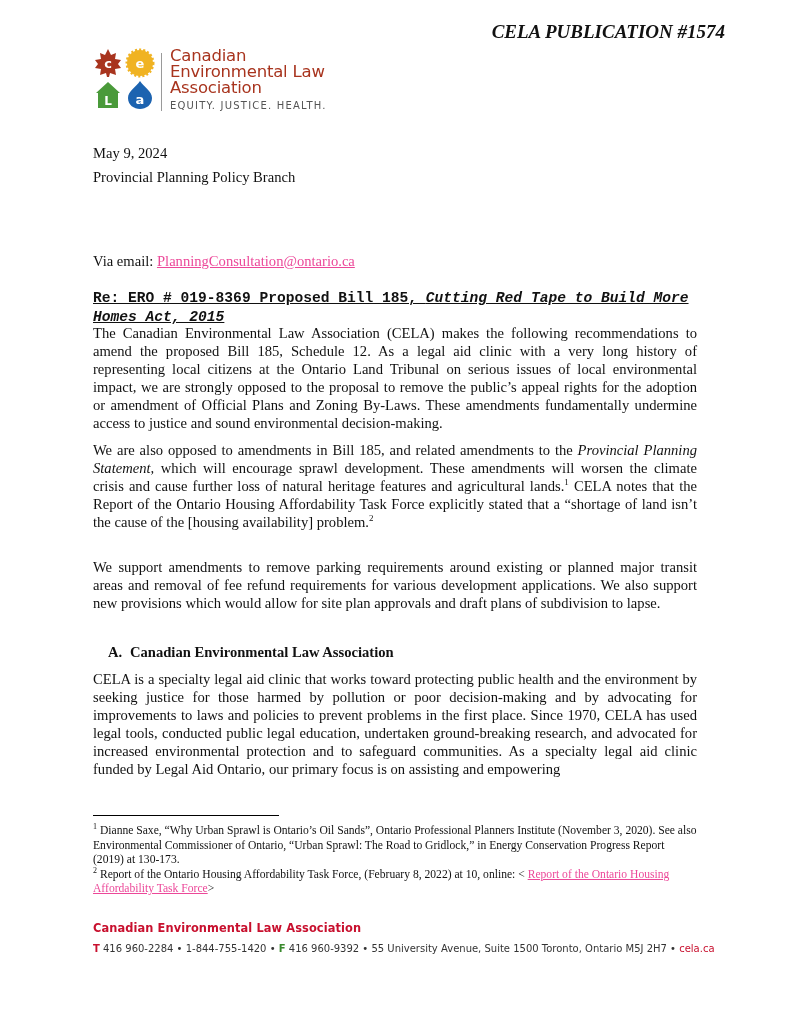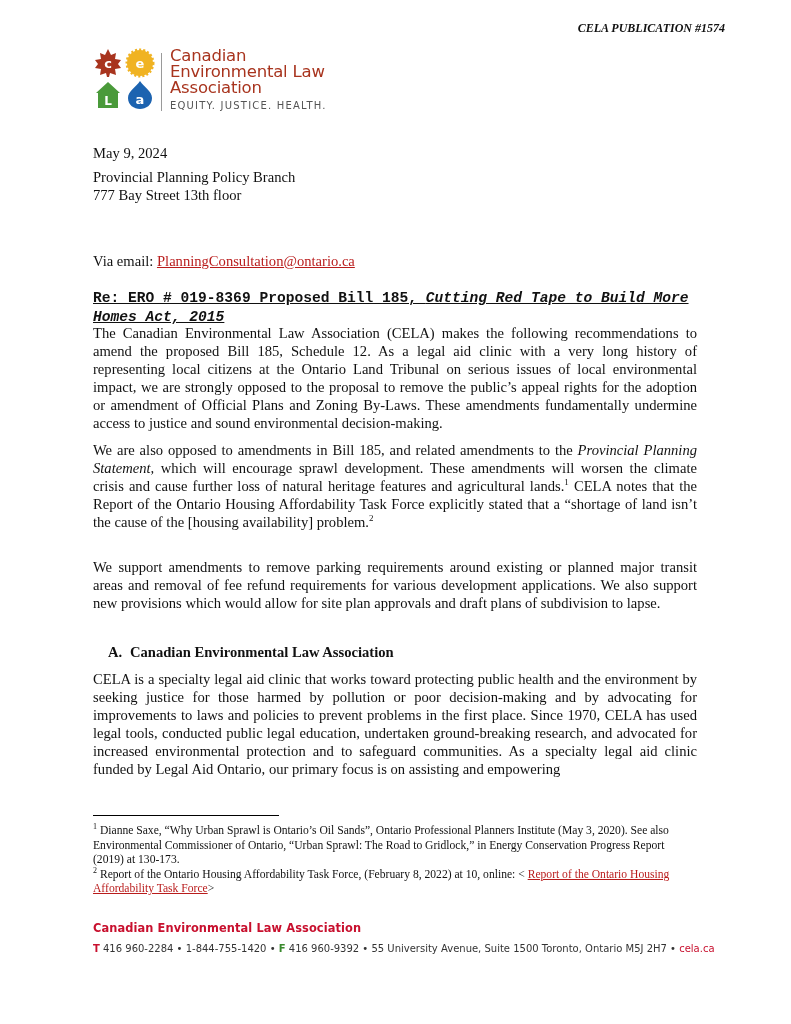--- a/index.html
+++ b/index.html
@@ -3,32 +3,32 @@
   <meta charset="utf-8">
   <style>
     html, body { margin: 0; padding: 0; background: #ffffff; }
     body {
       width: 791px; height: 1024px; position: relative; overflow: hidden;
       font-family: "Liberation Serif", "DejaVu Serif", serif;
       color: #111;
     }
     .pub-number {
       position: absolute; right: 66px; top: 21px;
-      font-weight: bold; font-style: italic; font-size: 12px;
+      font-weight: bold; font-style: italic; font-size: 19px;
     }
     .logo { position: absolute; left: 94px; top: 48px; height: 66px; width: 260px; }
     .logo-icons { position: absolute; left: 0; top: 0; width: 62px; height: 62px; }
     .logo-divider { position: absolute; left: 67px; top: 5px; width: 1px; height: 58px; background: #9a9a9a; }
     .logo-text { position: absolute; left: 76px; top: 0; font-family: "DejaVu Sans", sans-serif; color: #a8341e; }
     .logo-line { font-size: 16.5px; line-height: 16px; letter-spacing: -0.2px; }
     .logo-tag { font-size: 10px; color: #555; letter-spacing: 1.2px; margin-top: 4px; font-family: "DejaVu Sans", sans-serif; }
 
     .content { position: absolute; left: 93px; width: 604px; font-size: 14.6px; line-height: 18px; }
     .p { text-align: justify; margin: 0; }
-    .link { color: #b91c1c; text-decoration: underline; }
+    .link { color: #ec4899; text-decoration: underline; }
     .re-line { font-weight: bold; text-decoration: underline; font-family: Liberation Mono, monospace; }
     .re-line i { font-style: italic; }
     sup { font-size: 9px; line-height: 0; vertical-align: super; }
     .heading { font-weight: bold; padding-left: 15px; }
     .heading .letter { display: inline-block; width: 22px; }
 
     .fn-rule { position: absolute; left: 93px; top: 815px; width: 186px; height: 1px; background: #000; }
     .footnotes { position: absolute; left: 93px; top: 824px; width: 604px; font-size: 11.6px; line-height: 14.5px; }
     .footnotes sup { font-size: 8px; }
 
@@ -70,21 +70,20 @@
     <div class="logo-line">Environmental Law</div>
     <div class="logo-line">Association</div>
     <div class="logo-tag">EQUITY. JUSTICE. HEALTH.</div>
   </div>
 </div>
 
 <div class="content" style="top:144px;">May 9, 2024</div>
 
 <div class="content" style="top:168px;">
   <div>Provincial Planning Policy Branch</div>
-  <div>777 Bay Street 13th floor</div>
 </div>
 
 <div class="content" style="top:252px;">
   <span>Via email: </span><a class="link">PlanningConsultation@ontario.ca</a>
 </div>
 
 <div class="content" style="top:288px;">
   <span class="re-line">Re: ERO # 019-8369 Proposed Bill 185, </span><span class="re-line"><i>Cutting Red Tape to Build More Homes Act, 2015</i></span>
 </div>
 
@@ -99,21 +98,21 @@
 <div class="content heading" style="top:643px;">
   <span class="letter">A.</span><span>Canadian Environmental Law Association</span>
 </div>
 
 <p class="content p" style="top:670px;">CELA is a specialty legal aid clinic that works toward protecting public health and the environment by seeking justice for those harmed by pollution or poor decision-making and by advocating for improvements to laws and policies to prevent problems in the first place. Since 1970, CELA has used legal tools, conducted public legal education, undertaken ground-breaking research, and advocated for increased environmental protection and to safeguard communities. As a specialty legal aid clinic funded by Legal Aid Ontario, our primary focus is on assisting and empowering</p>
 
 <div class="fn-rule"></div>
 
 <div class="footnotes">
   <div>
-    <sup>1</sup><span> Dianne Saxe, “Why Urban Sprawl is Ontario’s Oil Sands”, Ontario Professional Planners Institute (May 3, 2020). See also Environmental Commissioner of Ontario, “Urban Sprawl: The Road to Gridlock,” in Energy Conservation Progress Report (2019) at 130-173.</span>
+    <sup>1</sup><span> Dianne Saxe, “Why Urban Sprawl is Ontario’s Oil Sands”, Ontario Professional Planners Institute (November 3, 2020). See also Environmental Commissioner of Ontario, “Urban Sprawl: The Road to Gridlock,” in Energy Conservation Progress Report (2019) at 130-173.</span>
   </div>
   <div>
     <sup>2</sup><span> Report of the Ontario Housing Affordability Task Force, (February 8, 2022) at 10, online: &lt; </span><a class="link">Report of the Ontario Housing Affordability Task Force</a><span>&gt;</span>
   </div>
 </div>
 
 <div class="footer">
   <div class="footer-org">Canadian Environmental Law Association</div>
   <div class="footer-contact">
     <span class="t">T</span><span> 416 960-2284 •  1-844-755-1420  • </span><span class="f">F</span><span> 416 960-9392  • 55 University Avenue, Suite 1500 Toronto, Ontario  M5J 2H7  • </span><span class="web">cela.ca</span>

